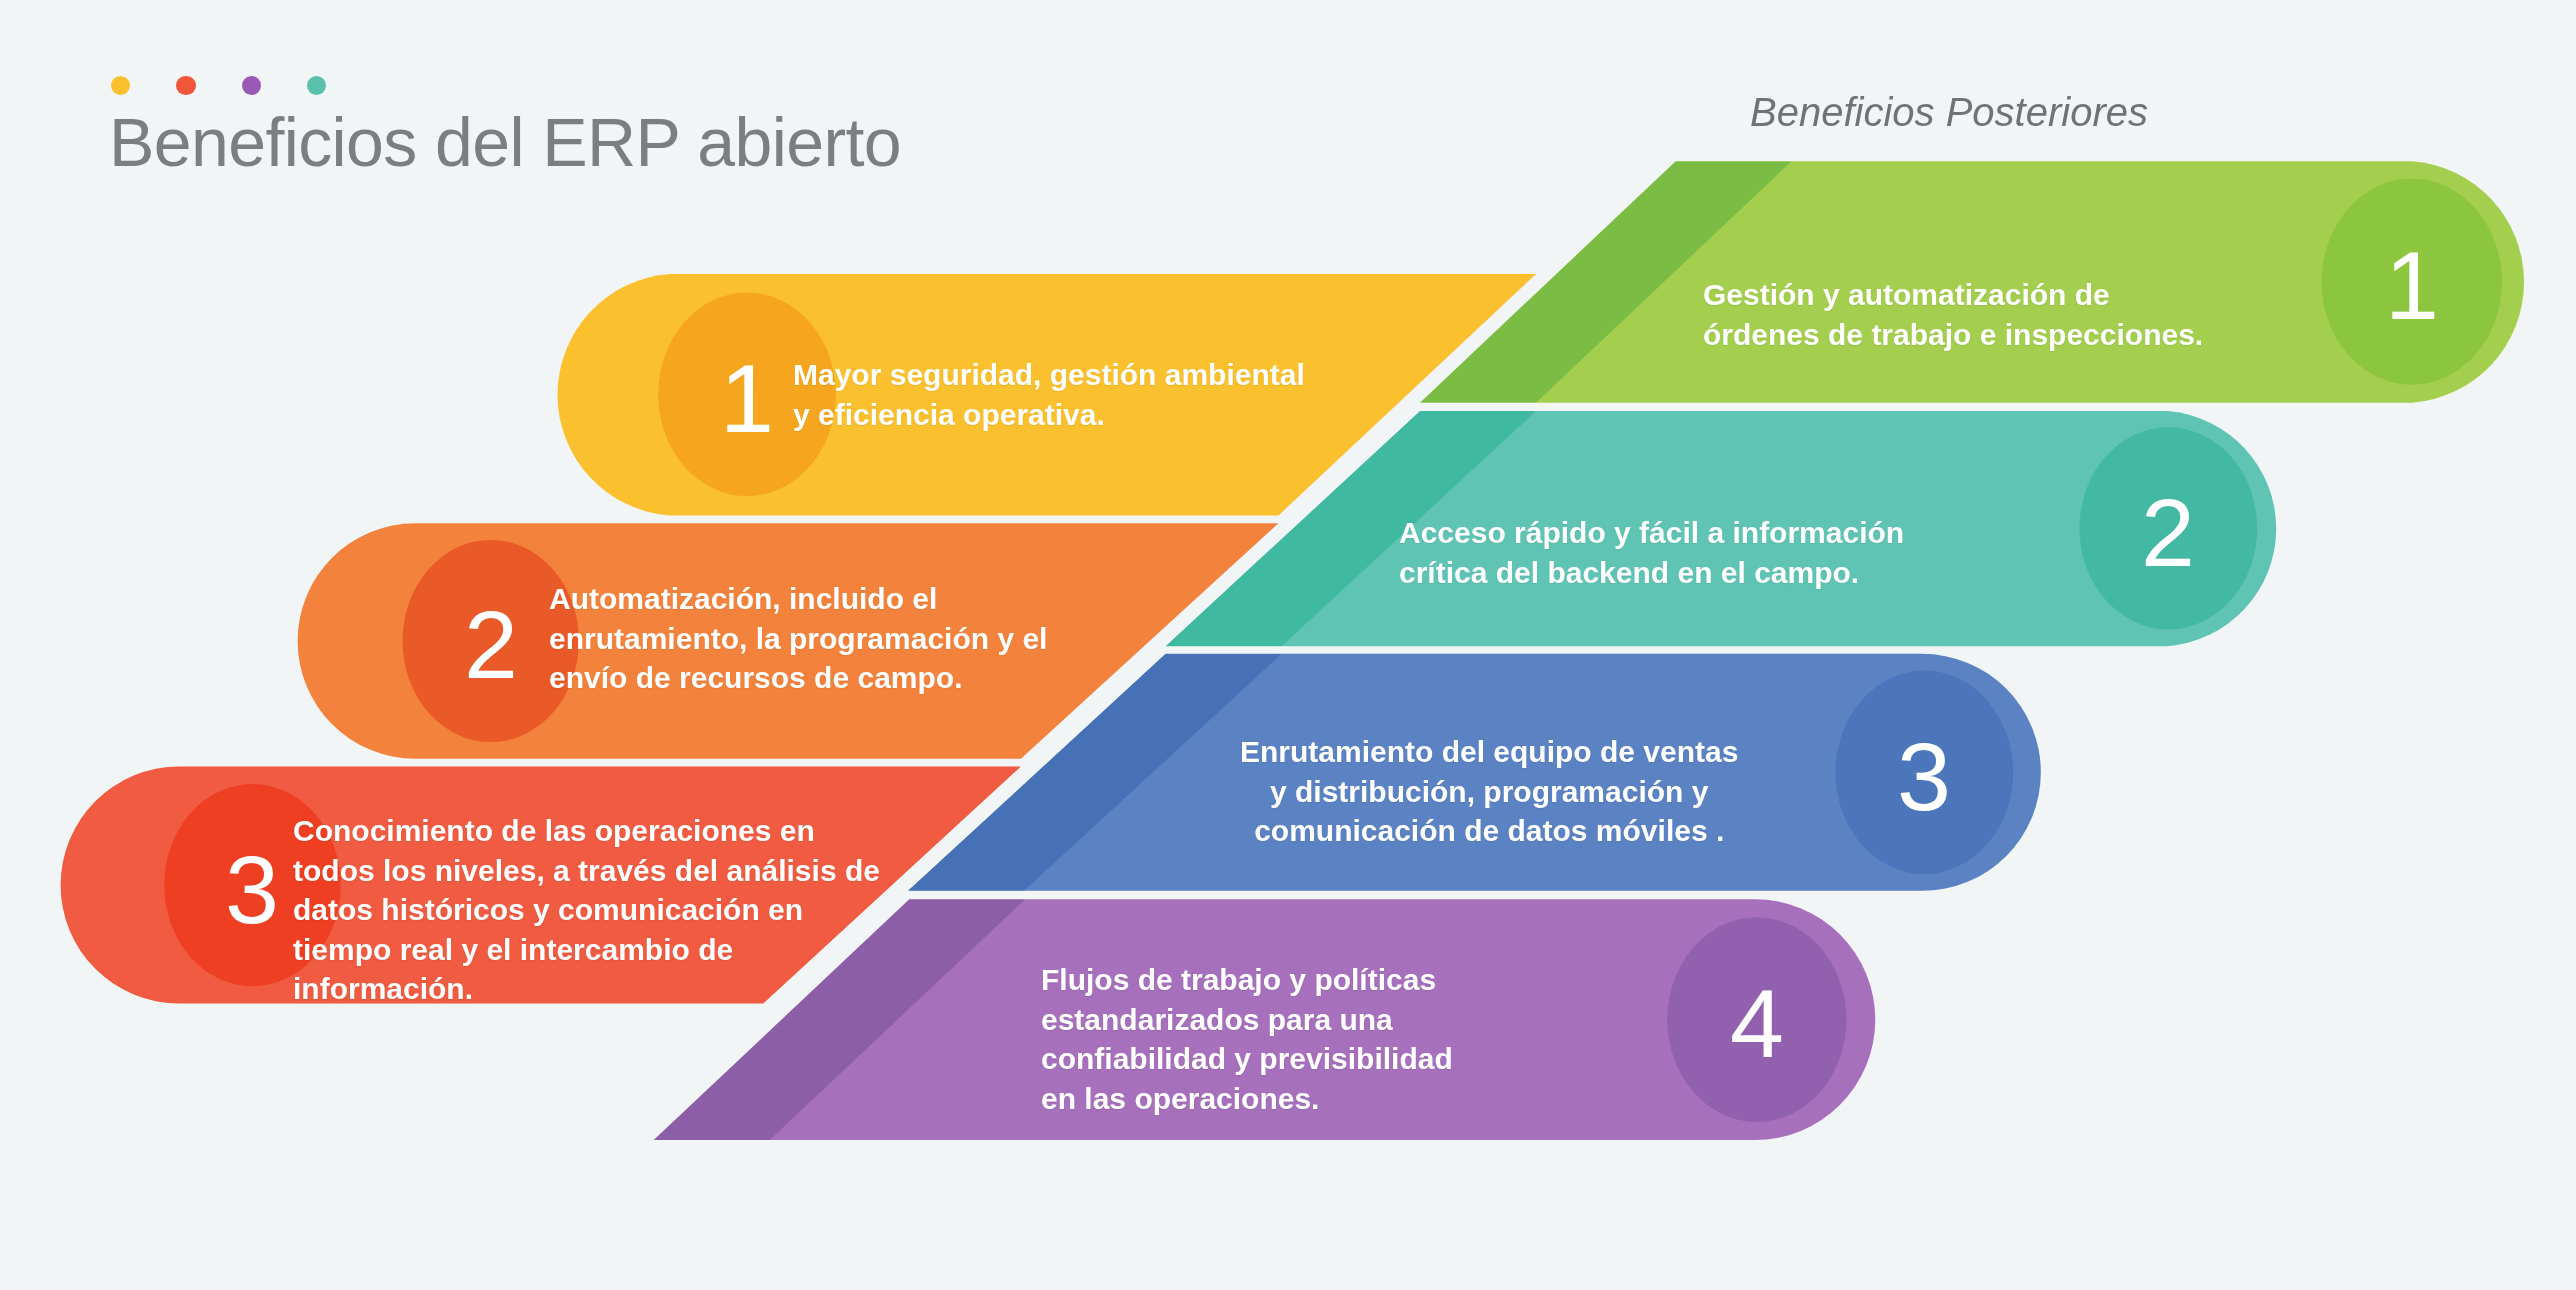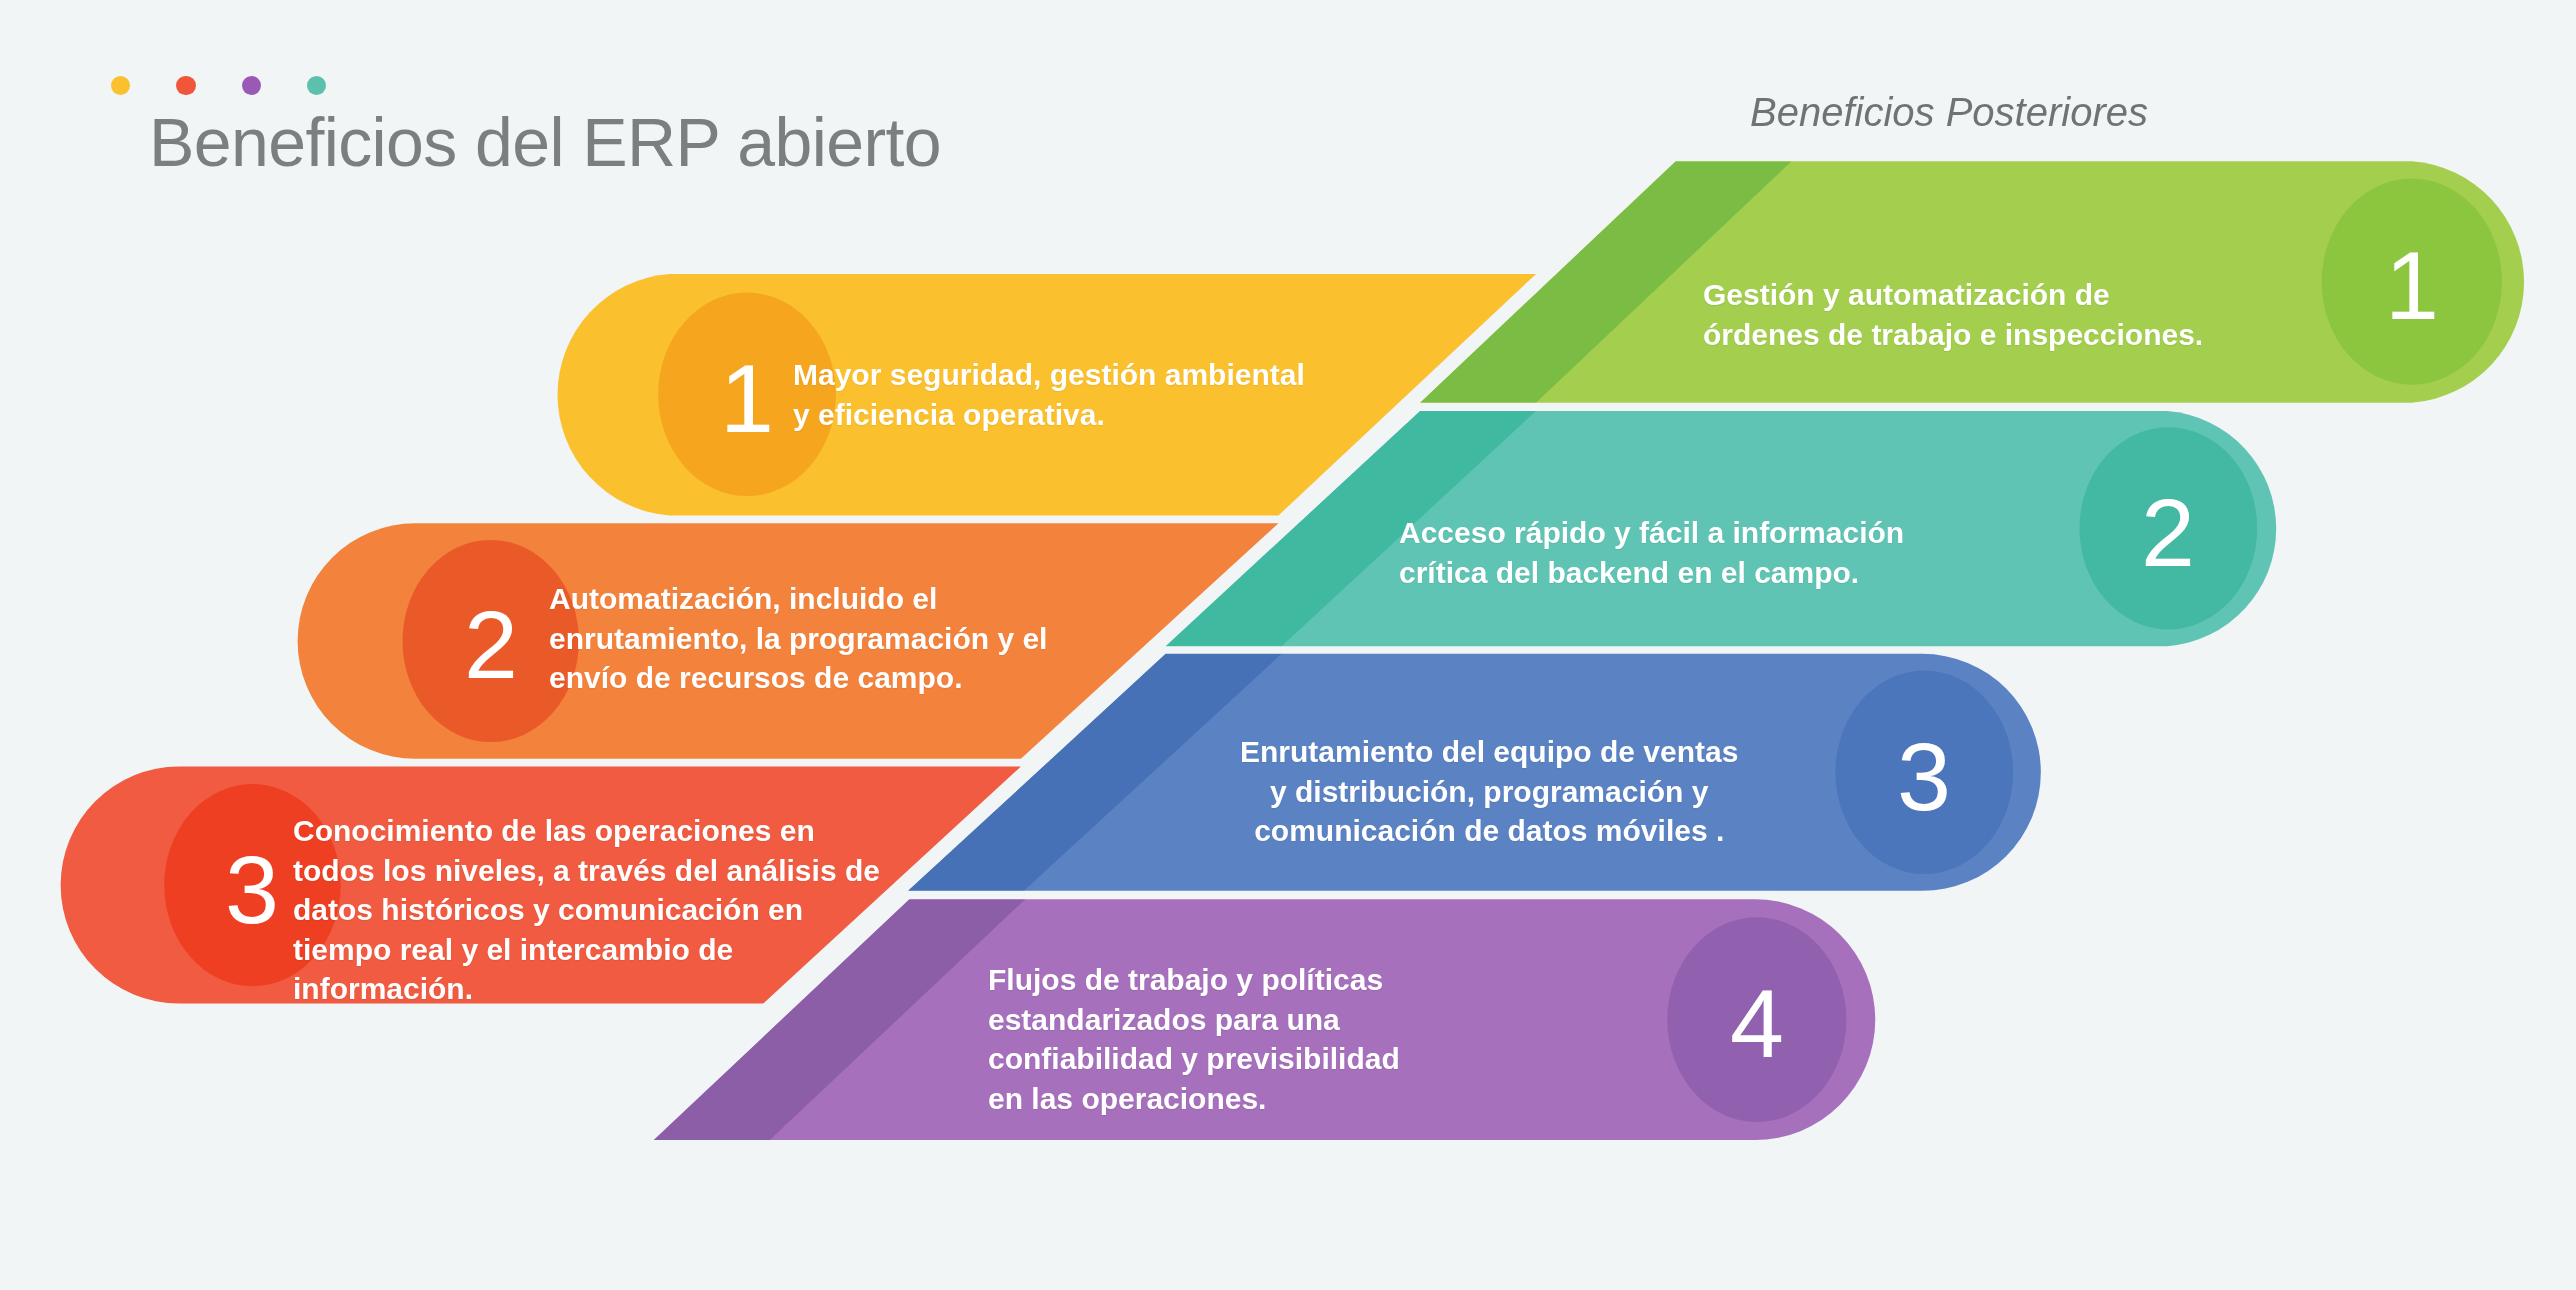--- a/index.html
+++ b/index.html
@@ -13,21 +13,21 @@
   svg.shapes{position:absolute;left:0;top:0;width:2576px;height:1291px;}
 
   
   .dots{position:absolute;left:111px;top:76px;display:flex;gap:46px;}
   .dot{width:19.3px;height:19.3px;border-radius:50%;}
 
   .main-title{
     position:absolute;left:109px;top:108px;
     font-size:68px;line-height:1.0;
     color:#7A7F80;font-weight:400;
-    letter-spacing:-0.6px;white-space:nowrap;margin-left:40px;
+    letter-spacing:-0.6px;white-space:nowrap;
   }
   .side-title{
     position:absolute;
     font-size:40px;color:#6E7475;font-weight:400;white-space:nowrap;
   }
   #title-posteriores{left:1750px;top:90px;font-style:italic;}
   #title-anteriores{left:115px;top:1047px;}
 
   
   .bar-text{
@@ -164,20 +164,20 @@
 
   <div class="bar-text" style="left:1399px;top:486px;">Acceso rápido y fácil a información
 crítica del backend en el campo.</div>
   <div class="bar-num" style="left:2168px;top:532px;">2</div>
 
   <div class="bar-text" style="left:1240px;top:705px;text-align:center;">Enrutamiento del equipo de ventas
 y distribución, programación y
 comunicación de datos móviles .</div>
   <div class="bar-num" style="left:1924px;top:776px;">3</div>
 
-  <div class="bar-text" style="left:988px;top:933px;">Flujos de trabajo y políticas
+  <div class="bar-text" style="left:1041px;top:933px;">Flujos de trabajo y políticas
 estandarizados para una
 confiabilidad y previsibilidad
 en las operaciones.</div>
   <div class="bar-num" style="left:1757px;top:1023px;">4</div>
 
 </div>
 
 
 </body></html>

